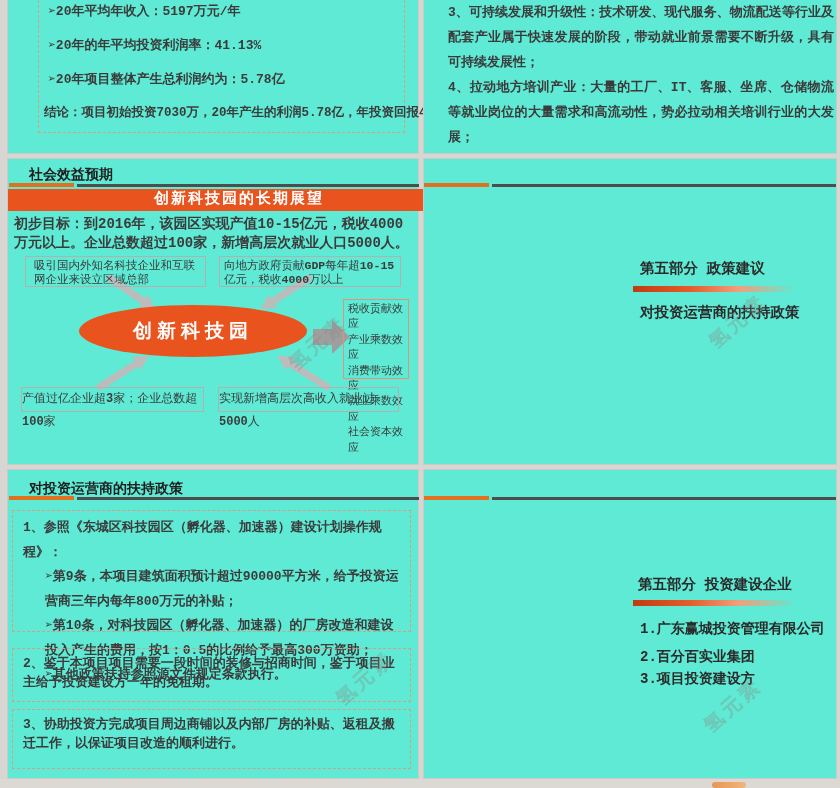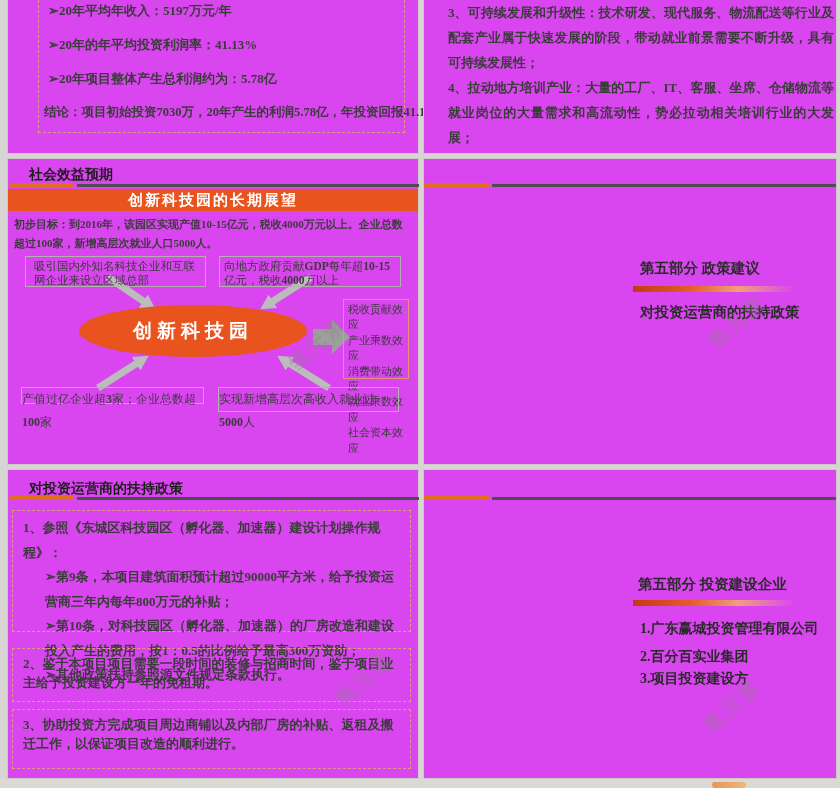--- a/index.html
+++ b/index.html
@@ -1,35 +1,35 @@
 <!DOCTYPE html>
 <html><head>
 <meta charset="utf-8">
 <style>
   html,body{margin:0;padding:0;}
   .page{position:relative;width:840px;height:788px;background:#d8d6d3;overflow:hidden;
         font-family:"Liberation Serif","DejaVu Serif",serif;color:#3b3b3b;}
-  .slide{position:absolute;background:#d946ef;border:1px solid #ccc9c6;box-sizing:border-box;}
+  .slide{position:absolute;background:#5eead4;border:1px solid #ccc9c6;box-sizing:border-box;font-family:Liberation Mono, monospace;}
   .slide.toprow{border-top:none;}
   
   .dash-box{position:absolute;border:1px dashed #dd9b80;box-sizing:border-box;}
   .fin-line{position:absolute;font-size:13px;font-weight:600;white-space:nowrap;}
   
   .pts{position:absolute;left:24px;top:0;width:386px;font-size:13px;line-height:25px;
        font-weight:600;text-align:justify;}
   .pts p{margin:0;}
   
   .hdr{position:absolute;font-size:14px;font-weight:bold;color:#1d1d1d;white-space:nowrap;}
   .underline{position:absolute;display:flex;align-items:center;}
   .underline .seg-orange{width:65px;height:4px;background:#e2711f;}
   .underline .seg-dark{flex:1;height:3px;background:#4d4d4d;margin-left:3px;}
   
   .banner{position:absolute;left:0;top:30px;width:100%;height:22px;background:#e9531d;
-          color:#fff;font-size:15px;font-weight:bold;text-align:center;line-height:22px;letter-spacing:2px;}
-  .intro{position:absolute;left:6px;top:56px;width:399px;font-size:11px;line-height:19px;font-weight:600;}
+          color:#fff;font-size:15px;font-weight:bold;text-align:center;line-height:22px;letter-spacing:2px;padding-left:26px;}
+  .intro{position:absolute;left:6px;top:56px;width:399px;font-size:14px;line-height:19px;font-weight:600;}
   .gbox{position:absolute;border:1px solid #b3b1ae;box-sizing:border-box;font-size:11.5px;
         line-height:14px;font-weight:400;background:transparent;}
   .gbox.ctr{text-align:left;}
   .ellipse{position:absolute;left:71px;top:146px;width:228px;height:52px;background:#e9531d;
            border-radius:50%;color:#fff;font-size:19px;font-weight:bold;letter-spacing:5px;
            display:flex;align-items:center;justify-content:center;}
   .effects{position:absolute;left:335px;top:140px;width:66px;height:80px;border:1px solid #dd9478;
            box-sizing:border-box;font-size:11px;line-height:15.4px;padding:2px 0 0 4px;font-weight:400;}
   .diagram-svg{position:absolute;left:0;top:0;}
   
@@ -99,21 +99,21 @@
     <div class="ellipse">创新科技园</div>
 
     <div class="effects">
       <div>税收贡献效应</div>
       <div>产业乘数效应</div>
       <div>消费带动效应</div>
       <div>就业乘数效应</div>
       <div>社会资本效应</div>
     </div>
 
-    <div class="gbox ctr" style="left:13px;top:228px;width:183px;height:17px;line-height:23px;font-size:12px;">产值过亿企业超<b>3</b>家；企业总数超<b>100</b>家</div>
+    <div class="gbox ctr" style="left:13px;top:228px;width:183px;height:25px;line-height:23px;font-size:12px;">产值过亿企业超<b>3</b>家；企业总数超<b>100</b>家</div>
     <div class="gbox ctr" style="left:210px;top:228px;width:181px;height:25px;line-height:23px;font-size:12px;">实现新增高层次高收入就业过<b>5000</b>人</div>
   </div>
 
   <div class="slide" style="left:423px;top:158px;width:414px;height:307px;">
     <div class="underline" style="left:0;top:24px;width:412px;">
       <span class="seg-orange"></span>
       <span class="seg-dark"></span>
     </div>
     <div class="sec-title" style="left:216px;top:100px;">第五部分 政策建议</div>
     <div class="gbar" style="left:209px;top:127px;"></div>

